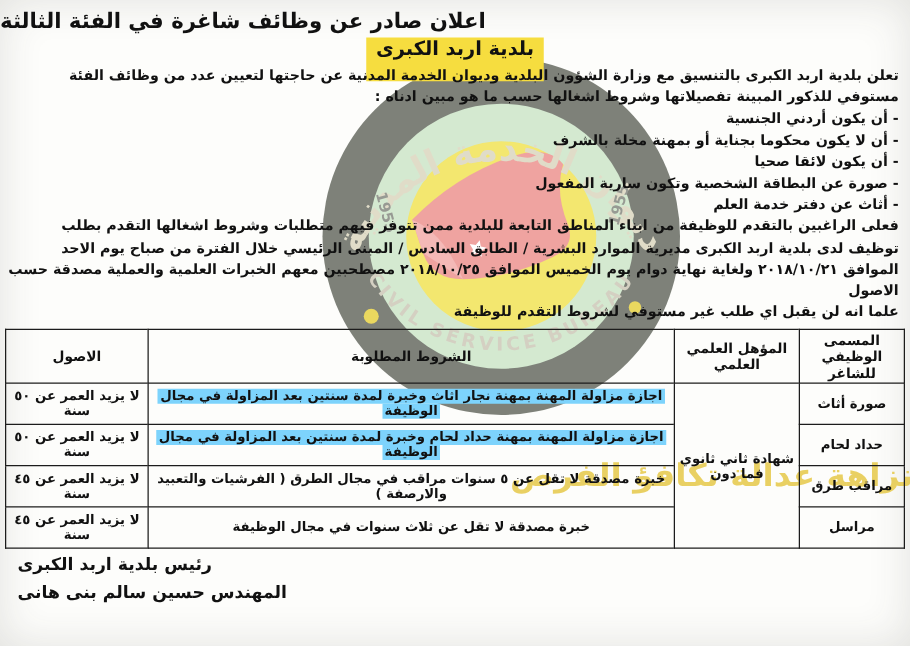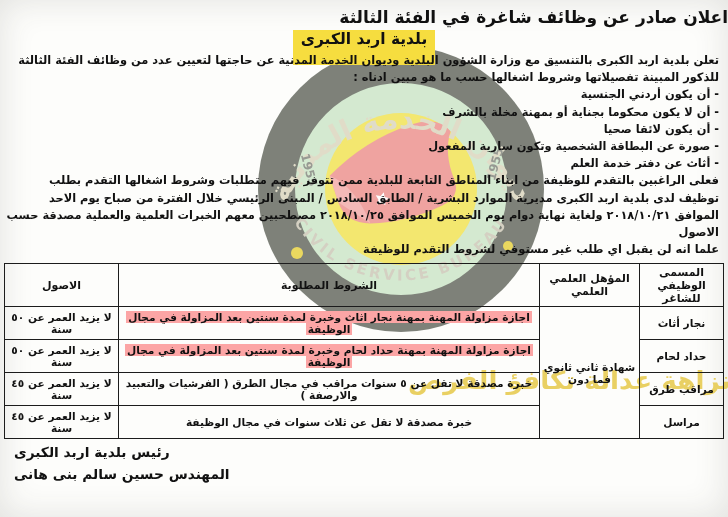--- a/index.html
+++ b/index.html
@@ -19,21 +19,21 @@
   .seal{position:absolute;left:245px;top:33px;opacity:.88;}
   .motto{
     position:absolute;left:408px;top:366px;
     font-size:25px;font-weight:bold;white-space:nowrap;
     color:#e5c63e;opacity:.8;letter-spacing:1px;
     transform:scaleX(1.05);transform-origin:left;
   }
   
   .content{position:relative;z-index:1;}
   .title{
-    text-align:right;font-size:17px;font-weight:bold;
+    text-align:left;font-size:17px;font-weight:bold;
     margin:0;padding-top:7px;letter-spacing:-0.2px;
   }
   .subtitle{text-align:center;margin:3px 0 4px 0;font-size:15.5px;font-weight:bold;}
   .subtitle .hl-inline{background:#f6dd3f;padding:0 8px 17px 8px;}
   .bodytext{
     font-size:11.4px;font-weight:bold;line-height:17.2px;
     padding:0 9px 0 6px;text-align:right;
   }
   .bodytext p{margin:0;}
   .note-line{margin:0;}
@@ -48,21 +48,21 @@
     text-align:center;vertical-align:middle;
     padding:1px 3px;background:transparent;
     overflow:hidden;
   }
   table.vacancies th{height:40px;font-size:11px;}
   table.vacancies td{height:30px;}
   .col-job{width:84px;}
   .col-qual{width:100px;}
   .col-req{width:421px;}
   .col-age{width:114px;}
-  .hl-cell{background:#fca5a5;box-decoration-break:clone;padding:0 2px;}
+  .hl-cell{background:#7dd3fc;box-decoration-break:clone;padding:0 2px;}
   
   .signature{
     text-align:left;direction:rtl;
     padding:3px 0 0 14px;
     font-size:13.8px;font-weight:bold;line-height:1.55;
   }
   .signature div{white-space:nowrap;}
 </style>
 </head>
 <body>
@@ -100,21 +100,21 @@
   </div>
 
   <div class="content">
 
     <h1 class="title">اعلان صادر عن وظائف شاغرة في الفئة الثالثة</h1>
     <div class="subtitle">
       <span class="hl-inline">بلدية اربد الكبرى</span>
     </div>
 
     <div class="bodytext">
-      <p>تعلن بلدية اربد الكبرى بالتنسيق مع وزارة الشؤون البلدية وديوان الخدمة المدنية عن حاجتها لتعيين عدد من وظائف الفئة الثالثة للذكور المبينة تفصيلاتها وشروط اشغالها حسب ما هو مبين ادناه :</p>
+      <p>تعلن بلدية اربد الكبرى بالتنسيق مع وزارة الشؤون البلدية وديوان الخدمة المدنية عن حاجتها لتعيين عدد من وظائف الفئة مستوفي للذكور المبينة تفصيلاتها وشروط اشغالها حسب ما هو مبين ادناه :</p>
       <p>- أن يكون أردني الجنسية</p>
       <p>- أن لا يكون محكوما بجناية أو بمهنة مخلة بالشرف</p>
       <p>- أن يكون لائقا صحيا</p>
       <p>- صورة عن البطاقة الشخصية وتكون سارية المفعول</p>
       <p>- أثاث عن دفتر خدمة العلم</p>
       <p>فعلى الراغبين بالتقدم للوظيفة من ابناء المناطق التابعة للبلدية ممن تتوفر فيهم متطلبات وشروط اشغالها التقدم بطلب توظيف لدى بلدية اربد الكبرى مديرية الموارد البشرية / الطابق السادس / المبنى الرئيسي خلال الفترة من صباح يوم الاحد الموافق ٢٠١٨/١٠/٢١ ولغاية نهاية دوام يوم الخميس الموافق ٢٠١٨/١٠/٢٥ مصطحبين معهم الخبرات العلمية والعملية مصدقة حسب الاصول</p>
       <p class="note-line">علما انه لن يقبل اي طلب غير مستوفي لشروط التقدم للوظيفة</p>
     </div>
 
     <table class="vacancies">
@@ -127,21 +127,21 @@
       <thead>
         <tr>
           <th>المسمى الوظيفي للشاغر</th>
           <th>المؤهل العلمي العلمي</th>
           <th>الشروط المطلوبة</th>
           <th>الاصول</th>
         </tr>
       </thead>
       <tbody>
         <tr>
-          <td>نجار أثاث</td>
+          <td>صورة أثاث</td>
           <td rowspan="4">شهادة ثاني ثانوي فما دون</td>
           <td>
             <span class="hl-cell">اجازة مزاولة المهنة بمهنة نجار اثاث وخبرة لمدة سنتين بعد المزاولة في مجال الوظيفة</span>
           </td>
           <td>لا يزيد العمر عن ٥٠ سنة</td>
         </tr>
         <tr>
           <td>حداد لحام</td>
           <td>
             <span class="hl-cell">اجازة مزاولة المهنة بمهنة حداد لحام وخبرة لمدة سنتين بعد المزاولة في مجال الوظيفة</span>

